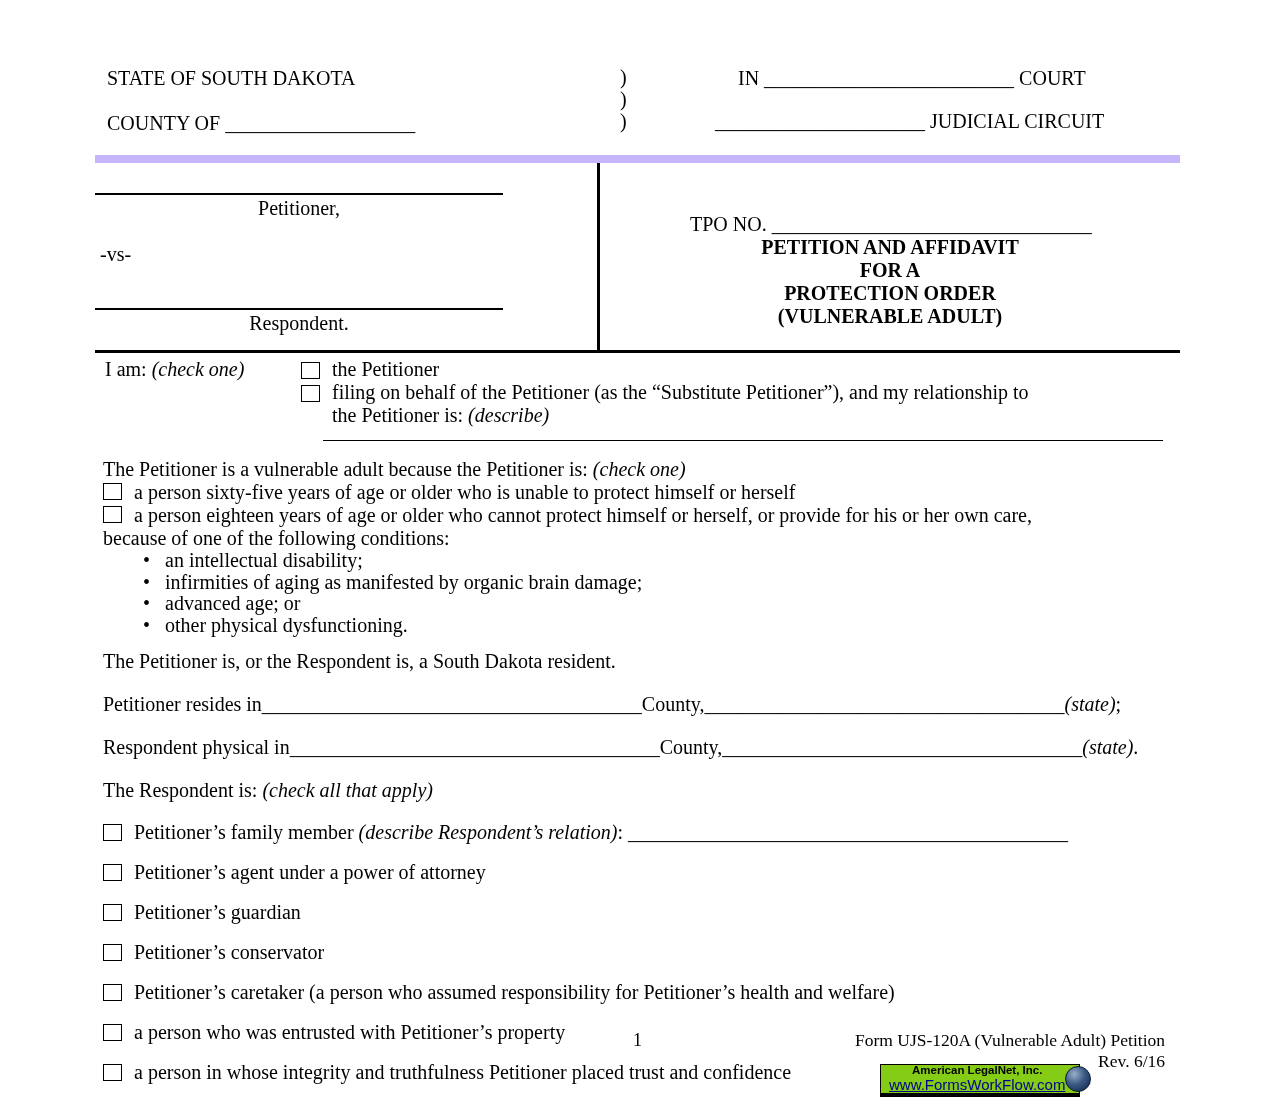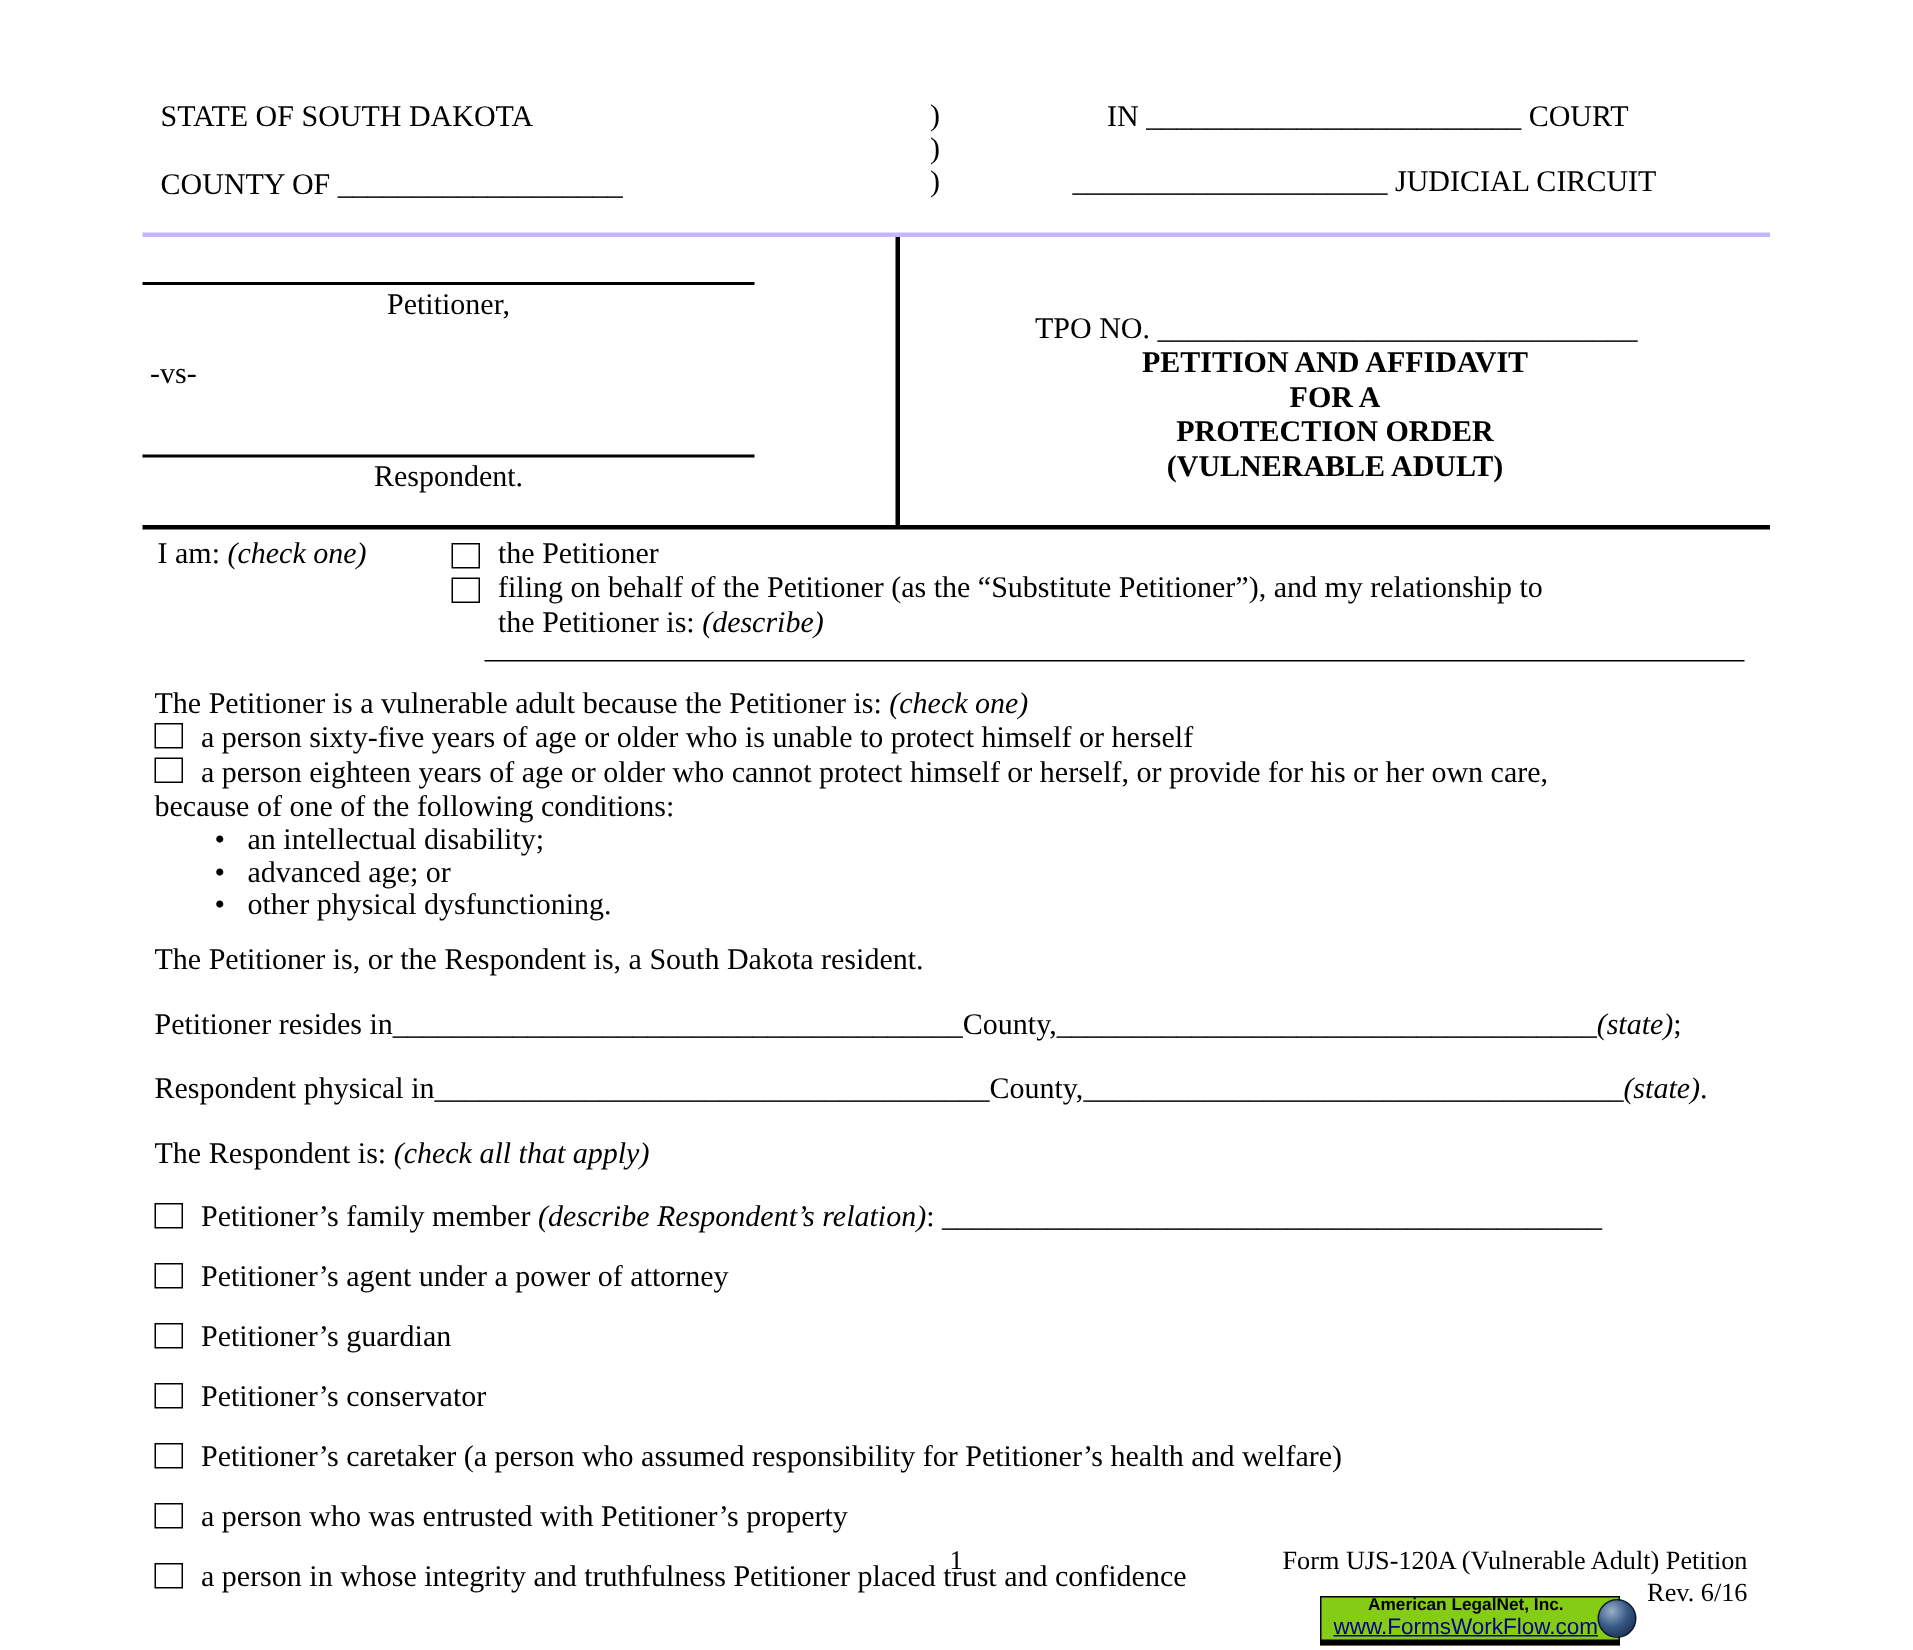--- a/index.html
+++ b/index.html
@@ -14,21 +14,21 @@
   
   .caption { display: flex; font-size: 20px; line-height: 24px; margin-bottom: 20px; }
   .caption-left { width: 505px; padding-left: 12px; }
   .caption-left .state { margin-bottom: 21px; }
   .caption-parens { width: 40px; line-height: 22px; padding-left: 8px; }
   .caption-right { flex: 1; }
   .caption-right .court { margin-left: 78px; margin-bottom: 19px; }
   .caption-right .circuit { margin-left: 55px; }
 
   
-  .party-block { display: flex; border-top: 3px solid #c4b5fd; border-bottom: 3px solid #000; height: 198px; box-sizing: border-box; font-size: 20px; }
+  .party-block { display: flex; border-top: 8px solid #c4b5fd; border-bottom: 3px solid #000; height: 198px; box-sizing: border-box; font-size: 20px; }
   .party-left { width: 502px; }
   .name-line { margin-top: 30px; width: 408px; border-bottom: 2px solid #000; height: 0; }
   .name-line.second { margin-top: 42px; }
   .party-label { width: 408px; text-align: center; line-height: 26px; }
   .vs { margin: 22px 0 0 5px; line-height: 23px; }
   .party-right { flex: 1; border-left: 3px solid #000; padding-top: 50px; text-align: center; line-height: 23px; }
   .party-right .tpo { text-align: left; padding-left: 90px; }
   .doc-title { font-weight: bold; }
 
   
@@ -123,20 +123,21 @@
         <span class="opt-text"><span>filing on behalf of the Petitioner (as the “Substitute Petitioner”), and my relationship to the Petitioner is: </span><span class="it">(describe)</span></span>
       </div>
     </div>
     <div class="describe-line"></div>
 
     <p class="sec-head"><span>The Petitioner is a vulnerable adult because the Petitioner is: </span><span class="it">(check one)</span></p>
     <p class="cb-para"><span class="cb"></span><span>a person sixty-five years of age or older who is unable to protect himself or herself</span></p>
     <p class="cb-para w2"><span class="cb"></span><span>a person eighteen years of age or older who cannot protect himself or herself, or provide for his or her own care, because of one of the following conditions:</span></p>
     <div class="bullets">
       <div class="bullet"><span class="dot">•</span><span>an intellectual disability;</span></div>
+      <div class="bullet"><span class="dot">•</span><span>infirmities of aging as manifested by organic brain damage;</span></div>
       <div class="bullet"><span class="dot">•</span><span>advanced age; or</span></div>
       <div class="bullet"><span class="dot">•</span><span>other physical dysfunctioning.</span></div>
     </div>
 
     <p class="sec-head res">The Petitioner is, or the Respondent is, a South Dakota resident.</p>
     <p class="res-line"><span>Petitioner resides in</span><span>______________________________________</span><span>County,</span><span>____________________________________</span><span class="it">(state)</span><span>;</span></p>
     <p class="res-line"><span>Respondent physical in</span><span>_____________________________________</span><span>County,</span><span>____________________________________</span><span class="it">(state)</span><span>.</span></p>
 
     <p class="sec-head resp"><span>The Respondent is: </span><span class="it">(check all that apply)</span></p>
     <div class="cb-list">

